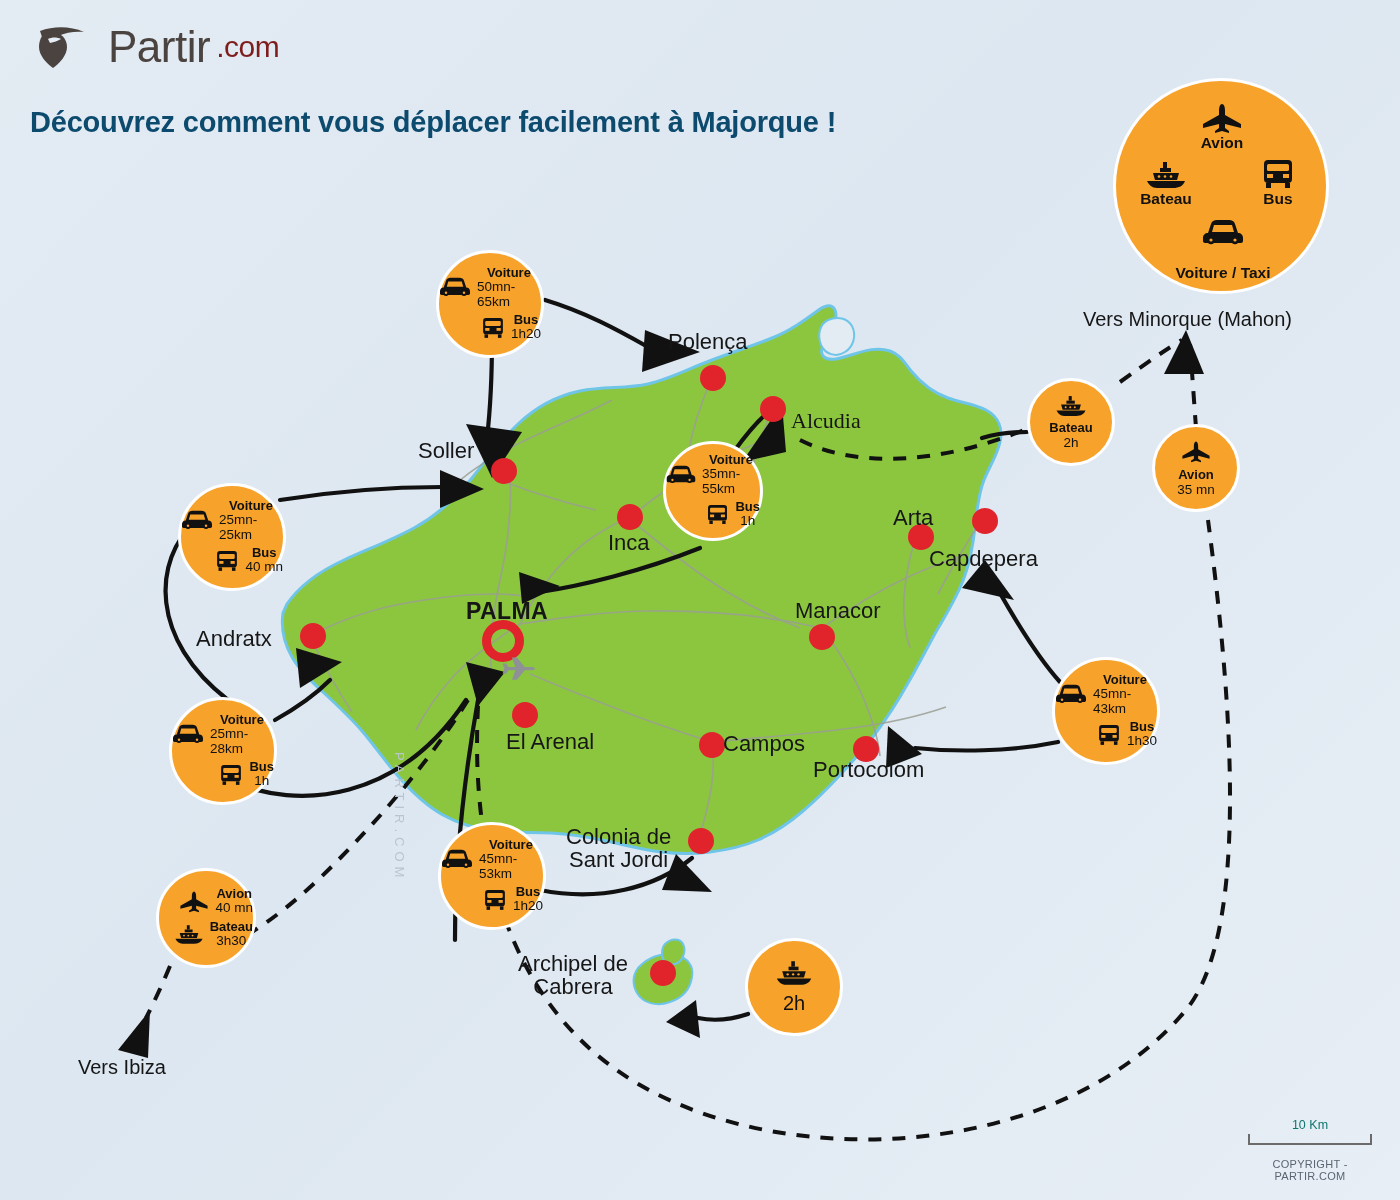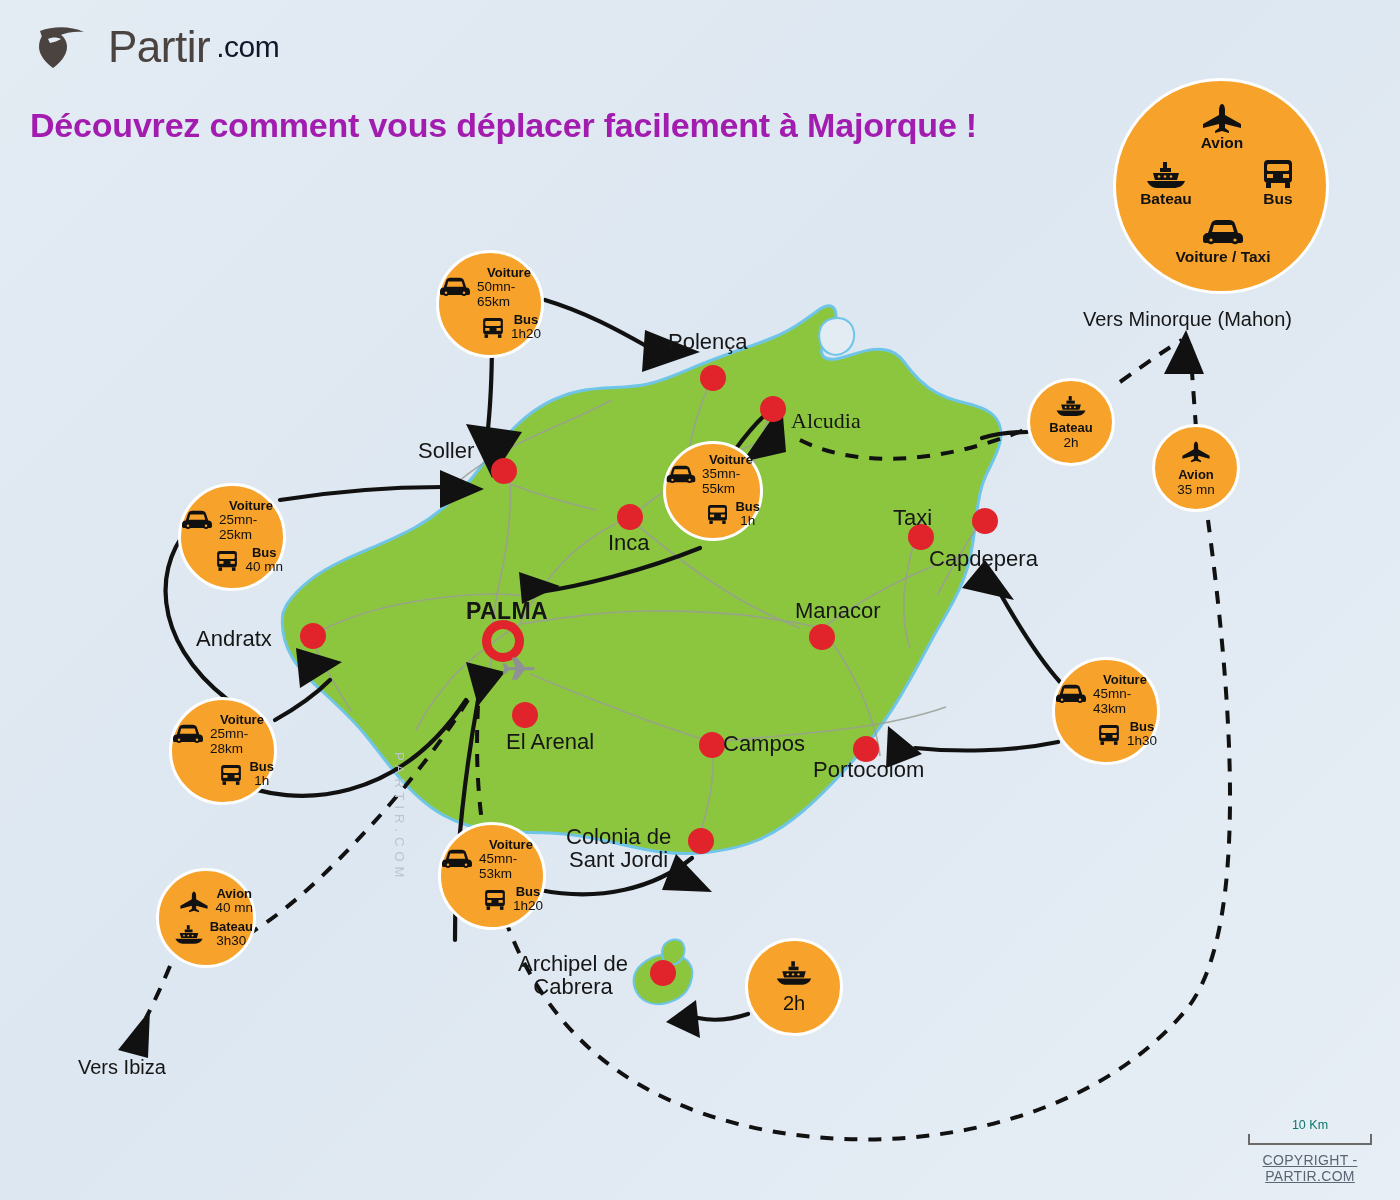--- a/index.html
+++ b/index.html
@@ -10,24 +10,24 @@
     position:relative;overflow:hidden;
   }
   .stage{position:absolute;left:0;top:0;width:1168px;height:1200px;}
   svg.maplayer{position:absolute;left:0;top:0;width:1400px;height:1200px;}
 
   
   #header{position:absolute;left:36px;top:22px;}
   #logo-row{display:flex;align-items:center;gap:6px;}
   #logo-mark{width:66px;height:50px;flex:0 0 auto;}
   .logo-text{font-size:44px;color:#4a4340;letter-spacing:-0.5px;line-height:1;font-family:"Liberation Sans",sans-serif;}
-  .logo-dotcom{font-size:30px;color:#0f172a;letter-spacing:-0.5px;}
+  .logo-dotcom{font-size:30px;color:#7f1d1d;letter-spacing:-0.5px;}
   #title{
     position:absolute;left:30px;top:106px;
-    font-size:34px;font-weight:bold;color:#a21caf;
+    font-size:29px;font-weight:bold;color:#0c4a6e;
     letter-spacing:-0.2px;white-space:nowrap;
   }
 
   
   .bubble{
     position:absolute;border-radius:50%;
     background:#F7A22B;border:3px solid #ffffff;
     box-sizing:border-box;
     display:flex;flex-direction:column;align-items:center;justify-content:center;
     color:#111;
@@ -69,21 +69,21 @@
   #watermark{
     position:absolute;left:392px;top:752px;
     font-size:13px;letter-spacing:5px;color:#b9c4d1;
     writing-mode:vertical-rl;
   }
 
   
   #scalebox{position:absolute;left:1240px;top:1118px;width:140px;}
   #scale-label{font-size:12.5px;color:#0f766e;text-align:center;}
   #scale-bar{position:relative;height:9px;margin:2px 8px 0 8px;border-left:2px solid #6b6b6b;border-right:2px solid #6b6b6b;border-bottom:2px solid #6b6b6b;}
-  #copyright{margin-top:7px;font-size:14px;color:#5a6472;letter-spacing:0.3px;text-align:center;text-decoration:underline;}
+  #copyright{margin-top:13px;font-size:11px;color:#5a6472;letter-spacing:0.3px;text-align:center;}
 </style>
 </head>
 <body>
 
 <div class="stage">
 
   <svg class="maplayer" viewBox="0 0 1400 1200">
     <defs>
       <marker id="arrowhead" markerWidth="7" markerHeight="7" refX="1.2" refY="3.5" orient="auto">
         <polygon points="0,0 7,3.5 0,7" fill="#111"></polygon>
@@ -285,41 +285,41 @@
       <svg width="34" height="30" viewBox="0 0 34 30">
         <rect x="3" y="1" width="28" height="23" rx="4" fill="#111"></rect>
         <rect x="6" y="5" width="22" height="7" rx="1.6" fill="#F7A22B"></rect>
         <rect x="6" y="15" width="6" height="4" fill="#F7A22B"></rect>
         <rect x="22" y="15" width="6" height="4" fill="#F7A22B"></rect>
         <rect x="5" y="24" width="5" height="5" fill="#111"></rect>
         <rect x="24" y="24" width="5" height="5" fill="#111"></rect>
       </svg>
       <span class="leg-label">Bus</span>
     </div>
-    <div class="leg-item" style="left:32px;top:138px;width:150px;">
+    <div class="leg-item" style="left:32px;top:138px;width:150px;gap:16px;">
       <svg width="42" height="28" viewBox="0 0 42 28">
         <path d="M6,14 L9,5 C10,2 12,1 15,1 L27,1 C30,1 32,2 33,5 L36,14 C39,14 41,16 41,19 L41,22 C41,23 40,24 39,24 L3,24 C2,24 1,23 1,22 L1,19 C1,16 3,14 6,14 Z" fill="#111"></path>
         <path d="M12,6 L30,6 L32,13 L10,13 Z" fill="#F7A22B"></path>
         <circle cx="9" cy="21" r="4.2" fill="#111"></circle>
         <circle cx="33" cy="21" r="4.2" fill="#111"></circle>
         <circle cx="9" cy="21" r="1.6" fill="#F7A22B"></circle>
         <circle cx="33" cy="21" r="1.6" fill="#F7A22B"></circle>
       </svg>
       <span class="leg-label">Voiture / Taxi</span>
     </div>
   </div>
 
   <div class="dest" style="left:1083px;top:300px;">Vers Minorque (Mahon)</div>
   <div class="dest" style="left:78px;top:1048px;">Vers Ibiza</div>
 
   <div class="place" style="left:668px;top:329px;">Polença</div>
   <div class="place" style="left:791px;top:408px;font-family:Liberation Serif, serif;">Alcudia</div>
   <div class="place" style="left:418px;top:438px;">Soller</div>
   <div class="place" style="left:608px;top:530px;">Inca</div>
-  <div class="place" style="left:893px;top:505px;">Taxi</div>
+  <div class="place" style="left:893px;top:505px;">Arta</div>
   <div class="place" style="left:929px;top:530px;margin-top:16px;">Capdepera</div>
   <div class="place" style="left:795px;top:598px;">Manacor</div>
   <div class="place" style="left:196px;top:626px;">Andratx</div>
   <div class="place big" style="left:466px;top:598px;">PALMA</div>
   <div class="place" style="left:506px;top:729px;">El Arenal</div>
   <div class="place" style="left:723px;top:731px;">Campos</div>
   <div class="place" style="left:813px;top:757px;">Portocolom</div>
 
   <div class="place two-line" style="left:566px;top:825px;">
     <div>Colonia de</div>

